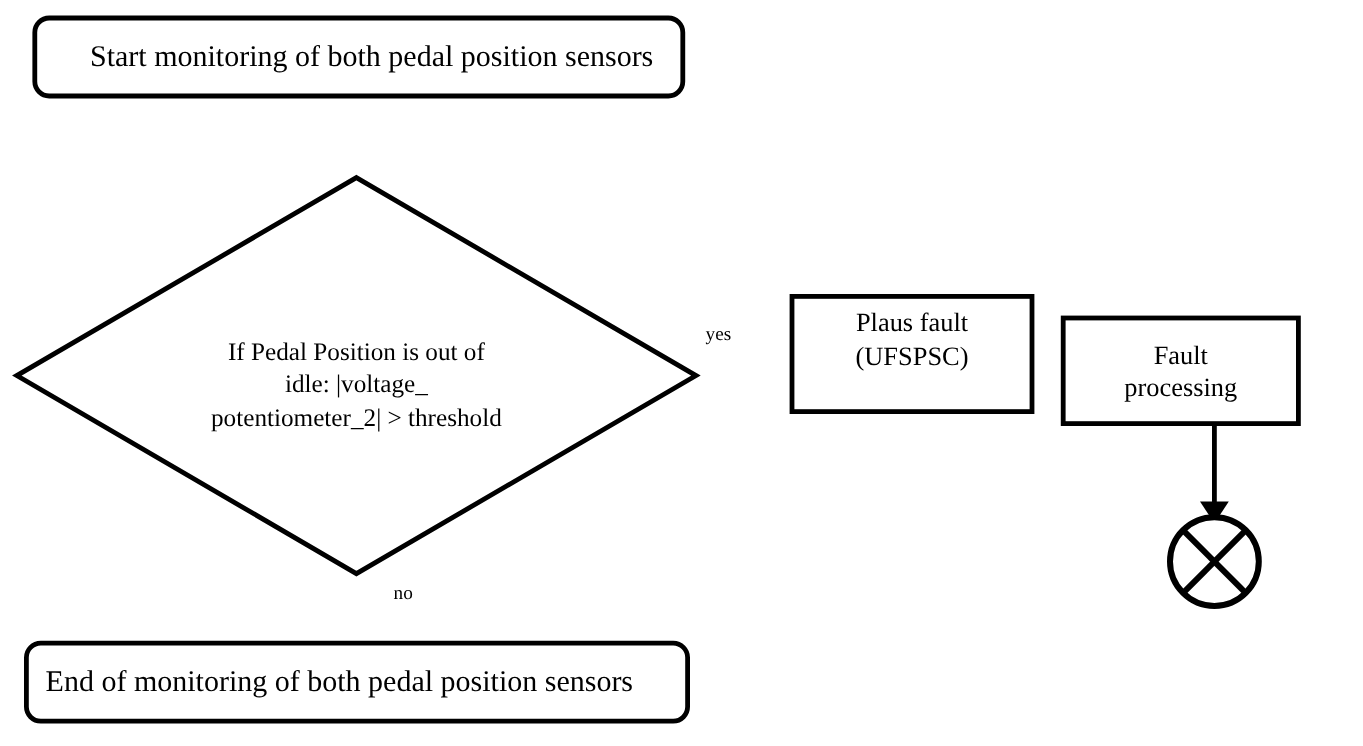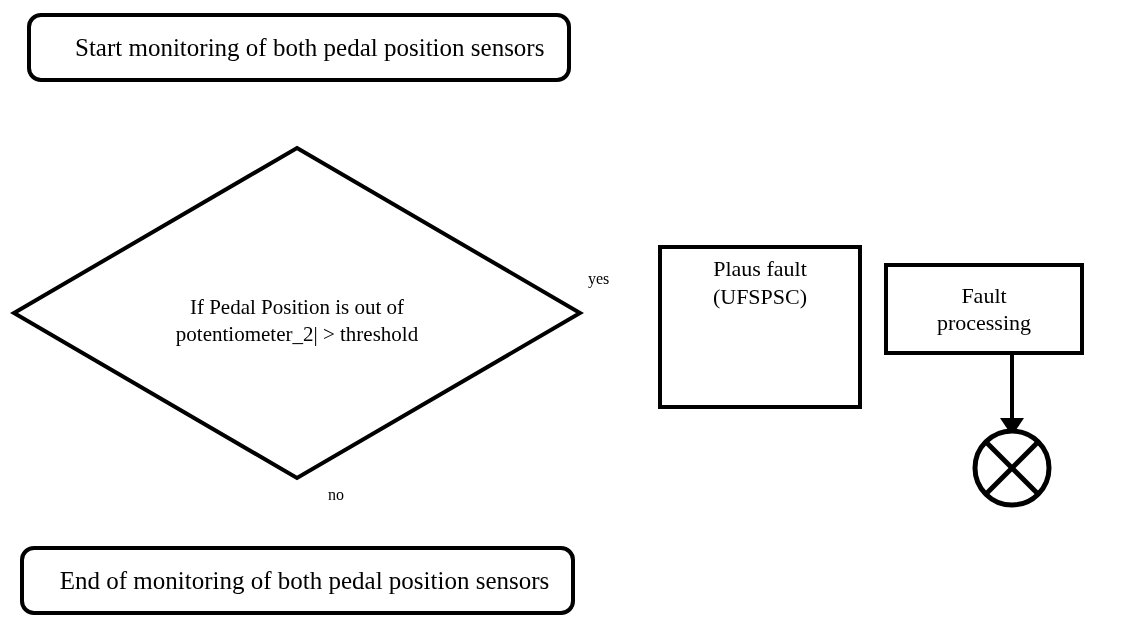--- a/index.html
+++ b/index.html
@@ -109,44 +109,45 @@
     <span class="label">Start monitoring of both pedal position sensors</span>
   </div>
 
   <div class="diamond-wrap" style="left:10px; top:144px; width:574px; height:338px;">
     <svg width="574" height="338" viewBox="0 0 574 338">
       <polygon points="287,4 570,169 287,334 4,169" fill="#ffffff" stroke="#000000" stroke-width="4" stroke-linejoin="miter"></polygon>
     </svg>
     <div class="diamond-text">
       <div class="label">
         <div>If Pedal Position is out of</div>
+        <div>idle: |voltage_</div>
         <div>potentiometer_2| &gt; threshold</div>
       </div>
     </div>
   </div>
 
   <div class="edge-label" style="left:588px; top:271px;">yes</div>
 
   <div class="edge-label" style="left:328px; top:487px;">no</div>
 
-  <div class="node process top-text" style="left:658px; top:245px; width:204px; height:164px;">
+  <div class="node process top-text" style="left:658px; top:245px; width:204px; height:100px;">
     <div class="label">
       <div>Plaus fault</div>
       <div>(UFSPSC)</div>
     </div>
   </div>
 
   <div class="node process mid-text" style="left:884px; top:263px; width:200px; height:92px;">
     <div class="label">
       <div>Fault</div>
       <div>processing</div>
     </div>
   </div>
 
-  <div class="node terminator" style="left:20px; top:546px; width:555px; height:69px;justify-content:center;">
+  <div class="node terminator" style="left:20px; top:534px; width:555px; height:69px;">
     <span class="label">End of monitoring of both pedal position sensors</span>
   </div>
 
   <svg class="connectors">
     <line x1="1012" y1="355" x2="1012" y2="424" stroke="#000000" stroke-width="4"></line>
     <polygon points="1000,418 1024,418 1012,436" fill="#000000"></polygon>
 
     <circle cx="1012" cy="468" r="37" fill="#ffffff" stroke="#000000" stroke-width="5"></circle>
     <line x1="986" y1="442" x2="1038" y2="494" stroke="#000000" stroke-width="5"></line>
     <line x1="1038" y1="442" x2="986" y2="494" stroke="#000000" stroke-width="5"></line>

